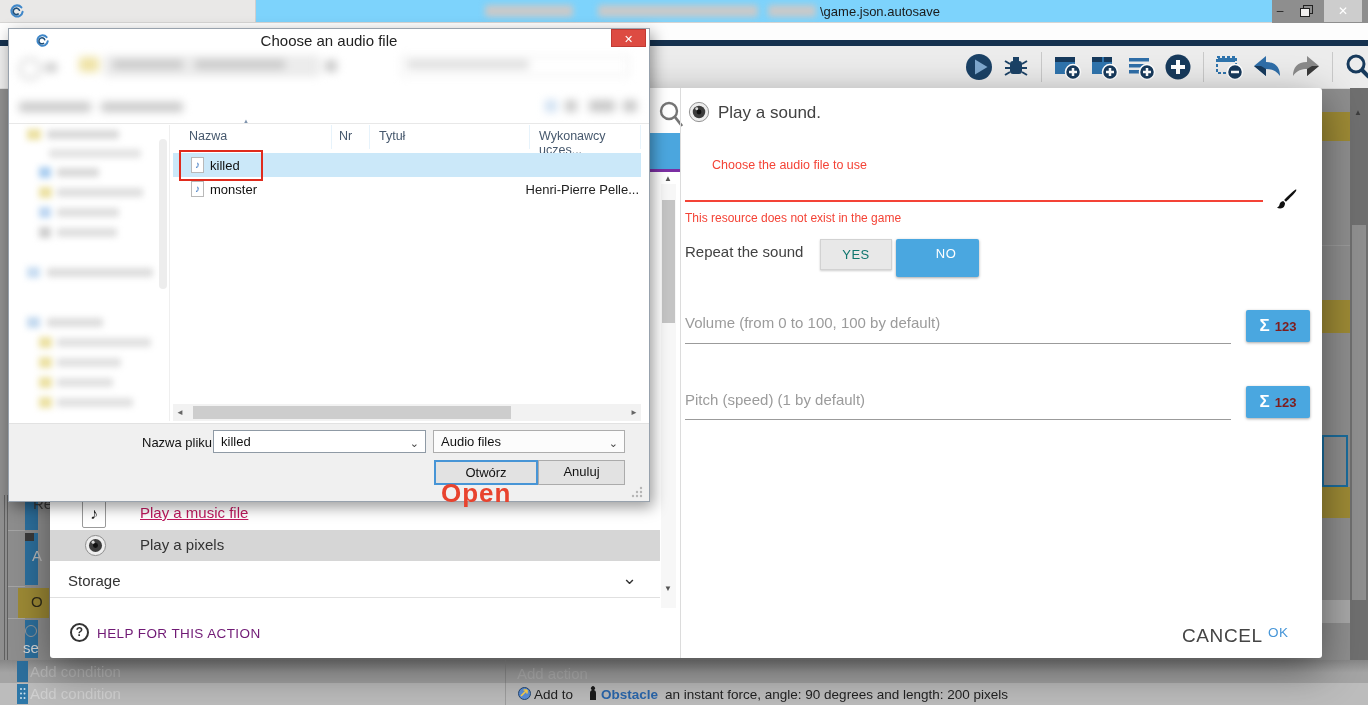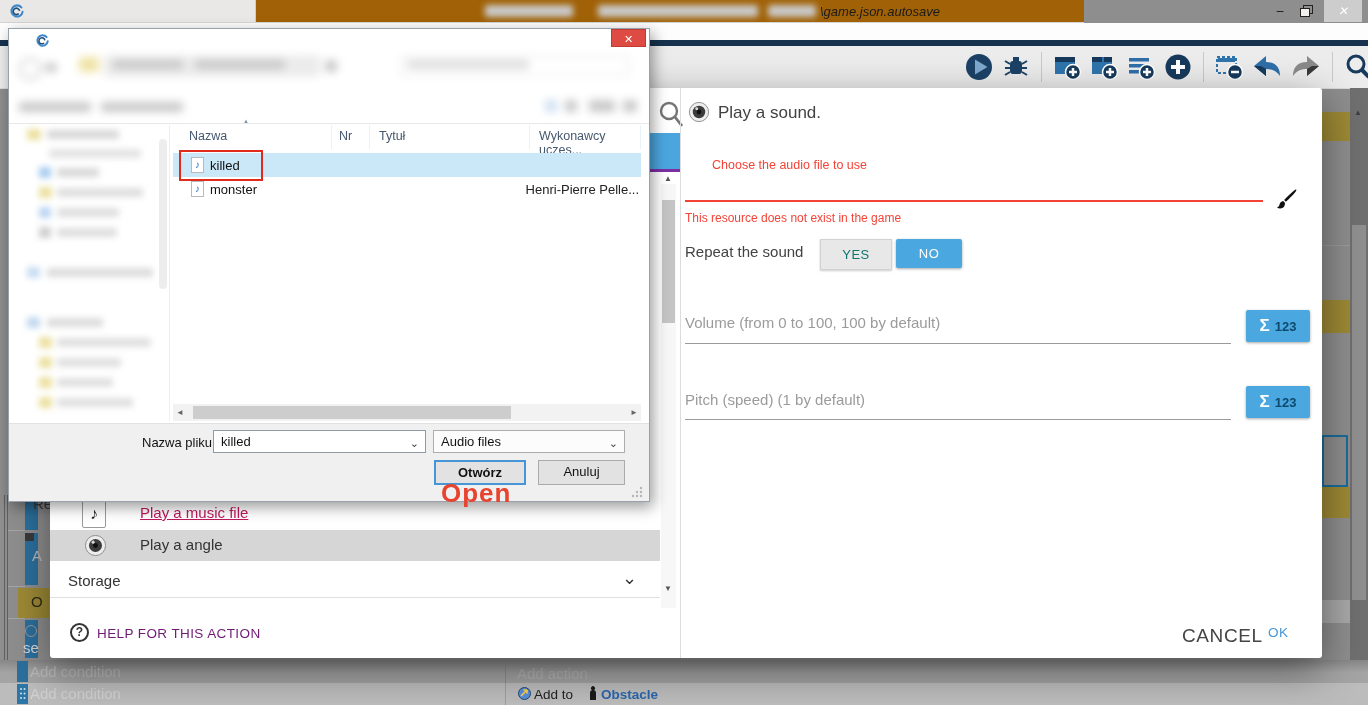--- a/index.html
+++ b/index.html
@@ -3,21 +3,21 @@
 <meta charset="utf-8">
 <style>
   html,body{margin:0;padding:0;background:#555;}
   .cv{position:relative;width:1368px;height:705px;overflow:hidden;background:#8e8e8e;
       font-family:"Liberation Sans",sans-serif;-webkit-font-smoothing:antialiased;}
   .ab{position:absolute;}
   .t13{font-size:13px;color:#111;}
   .blur3{filter:blur(3px);}
   .blur4{filter:blur(4px);}
   
-  .titlebar{left:0;top:0;width:1084px;height:22px;background:#a16207;border-bottom:1px solid #d6d5d4;font-style:italic;}
+  .titlebar{left:0;top:0;width:1272px;height:22px;background:#7dd3fc;border-bottom:1px solid #d6d5d4;}
   .menuband{left:0;top:23px;width:1368px;height:17px;background:#fdfdfd;}
   .navyband{left:0;top:40px;width:1368px;height:6px;background:#16324f;}
   .toolbar{left:0;top:46px;width:1368px;height:42px;background:#ececec;border-bottom:1px solid #d9d9d9;}
   .tbrow{display:flex;align-items:center;gap:7px;}
   .tbsep{width:1px;height:30px;background:#c9c9c9;margin:0 3px;}
   .winbtn{font-size:12px;color:#222;text-align:center;line-height:22px;}
   
   .wdlg{left:8px;top:28px;width:640px;height:472px;background:#fff;border:1px solid #98a2ad;
         box-shadow:3px 5px 14px rgba(0,0,0,.4);z-index:40;}
   .wtitle{left:0;top:0;width:640px;height:22px;text-align:center;font-size:15px;color:#222;line-height:24px;}
@@ -36,21 +36,21 @@
   .vsep{background:#e7f3fb;width:1px;height:24px;}
   
   .gdlg{left:50px;top:88px;width:1272px;height:570px;background:#fff;border-radius:3px;
         box-shadow:0 12px 40px rgba(0,0,0,.45);z-index:20;}
   .red{color:#f44336;}
   .gbtn{background:#4aa7e0;color:#fff;border-radius:2px;box-shadow:0 1px 3px rgba(0,0,0,.35);}
   .flat{background:#e8e8e8;color:#0f766e;border:1px solid #d2d2d2;box-shadow:0 1px 2px rgba(0,0,0,.2);}
   .ulz{height:1px;background:#9b9b9b;}
   .expr{width:64px;height:32px;display:flex;align-items:center;justify-content:center;gap:5px;}
   .sg{font-size:17px;font-weight:bold;color:#fff;}
-  .sgn{font-size:13px;font-weight:bold;color:#0c4a6e;}
+  .sgn{font-size:13px;font-weight:bold;color:#7f1d1d;}
   
   .gold{background:#9d8a35;}
   .bluebar{background:#2c6f9d;}
   .annred{border:2px solid #e02b1d;z-index:60;}
   .openlbl{color:#e8432e;font-weight:bold;font-size:26px;z-index:60;letter-spacing:1px;}
   .dim1{background:#a2a2a2;}
   .dim2{background:#bcbcbc;}
 </style>
 </head>
 <body>
@@ -198,37 +198,38 @@
       <div class="ab" style="left:505px;top:0;width:1px;height:22px;background:#9e9e9e;"></div>
       <svg class="ab" style="left:518px;top:4px;" width="13" height="13" viewBox="0 0 13 13">
           <circle cx="6.5" cy="6.5" r="6" fill="#5b8fd9" stroke="#26476e"></circle>
           <path d="M3 9 L9 3 M9 3 h-3.5 M9 3 v3.5" stroke="#ffd24a" stroke-width="1.6" fill="none"></path>
         </svg>
       <span class="ab" style="left:534px;top:4px;font-size:13.5px;color:#222;">Add to</span>
       <svg class="ab" style="left:588px;top:3px;" width="10" height="15" viewBox="0 0 10 15">
           <path d="M2 14 V7 a3 3 0 0 1 2-3 a2 2 0 1 1 2 0 a3 3 0 0 1 2 3 v7 z" fill="#1b1b1b"></path>
         </svg>
       <span class="ab" style="left:601px;top:4px;font-size:13.5px;font-weight:bold;color:#2a66ab;">Obstacle</span>
+      <span class="ab" style="left:665px;top:4px;font-size:13.5px;color:#222;">an instant force, angle: 90 degrees and length: 200 pixels</span>
     </div>
   </div>
 
   <div class="ab gdlg">
 
     <div class="ab" style="left:0;top:409px;width:610px;height:33px;">
       <div class="ab" style="left:32px;top:3px;width:22px;height:26px;background:#fff;border:1px solid #9a9a9a;border-radius:2px;text-align:center;font-size:16px;color:#1c1c1c;line-height:26px;"><span>♪</span></div>
       <div class="ab" style="left:90px;top:7px;font-size:15px;color:#be185d;text-decoration:underline;">Play a music file</div>
     </div>
     <div class="ab" style="left:0;top:442px;width:610px;height:31px;background:#d6d6d6;">
       <svg class="ab" style="left:34px;top:4px;" width="23" height="23" viewBox="0 0 24 24">
         <circle cx="12" cy="12" r="10.5" fill="#ededed" stroke="#8a8a8a"></circle>
           <circle cx="12" cy="12" r="6.8" fill="#3c3c3c"></circle>
           <circle cx="12" cy="12" r="2.6" fill="#101010"></circle>
           <circle cx="9.5" cy="8.5" r="1.6" fill="#fff" opacity="0.8"></circle>
       </svg>
-      <div class="ab" style="left:90px;top:6px;font-size:15px;color:#333;">Play a angle</div>
+      <div class="ab" style="left:90px;top:6px;font-size:15px;color:#333;">Play a pixels</div>
     </div>
     <div class="ab" style="left:0;top:477px;width:610px;height:32px;border-bottom:1px solid #e0e0e0;">
       <div class="ab" style="left:18px;top:7px;font-size:15px;color:#333;">Storage</div>
       <div class="ab" style="left:572px;top:2px;font-size:18px;color:#333;">⌄</div>
     </div>
 
     <svg class="ab" style="left:608px;top:12px;" width="26" height="30" viewBox="0 0 26 30">
       <circle cx="11" cy="11" r="8" fill="none" stroke="#757575" stroke-width="2.4"></circle>
         <line x1="17" y1="17" x2="24" y2="26" stroke="#757575" stroke-width="2.8"></line>
     </svg>
@@ -251,21 +252,21 @@
     <div class="ab red" style="left:662px;top:70px;font-size:12.5px;">Choose the audio file to use</div>
     <div class="ab" style="left:635px;top:112px;width:578px;height:2px;background:#f44336;"></div>
     <svg class="ab" style="left:1222px;top:100px;" width="26" height="26" viewBox="0 0 24 24">
       <path fill="#111" d="M21.2 1.8c-1.5.7-7.4 6.6-10 9.3l1.7 1.7c2.7-2.6 8.6-8.5 9.3-10 .7-1.6-.1-1.7-1-1z"></path>
       <path fill="#111" d="M10.4 12c-1.9.3-3.2 1.8-3.6 3.8-.2 1.2-1.3 2-2.3 2.3 1.4 1.1 3.9 1.3 5.5.2 1.4-1 2-2.6 2-4.5z"></path>
     </svg>
     <div class="ab red" style="left:635px;top:123px;font-size:12px;">This resource does not exist in the game</div>
 
     <div class="ab" style="left:635px;top:155px;font-size:15px;color:#424242;">Repeat the sound</div>
     <div class="ab flat" style="left:770px;top:151px;width:70px;height:29px;text-align:center;line-height:29px;font-size:13px;letter-spacing:.5px;">YES</div>
-    <div class="ab gbtn" style="left:846px;top:151px;width:66px;height:29px;text-align:center;line-height:29px;font-size:13px;letter-spacing:.5px;">NO</div>
+    <div class="ab gbtn" style="left:846px;top:151px;width:66px;height:38px;text-align:center;line-height:29px;font-size:13px;letter-spacing:.5px;padding-left:17px;">NO</div>
 
     <div class="ab" style="left:635px;top:226px;font-size:15px;color:#9b9b9b;">Volume (from 0 to 100, 100 by default)</div>
     <div class="ab ulz" style="left:635px;top:255px;width:546px;"></div>
     <div class="ab gbtn expr" style="left:1196px;top:222px;">
       <span class="sg">Σ</span>
       <span class="sgn">123</span>
     </div>
 
     <div class="ab" style="left:635px;top:303px;font-size:15px;color:#9b9b9b;">Pitch (speed) (1 by default)</div>
     <div class="ab ulz" style="left:635px;top:331px;width:546px;"></div>
@@ -278,20 +279,21 @@
     <div class="ab" style="left:47px;top:538px;font-size:13.5px;color:#701a75;letter-spacing:.4px;">HELP FOR THIS ACTION</div>
     <div class="ab" style="left:1132px;top:537px;font-size:19px;color:#454545;letter-spacing:.6px;">CANCEL</div>
     <div class="ab" style="left:1218px;top:537px;font-size:13.5px;color:#4796d8;letter-spacing:.6px;">OK</div>
   </div>
 
   <div class="ab wdlg">
     <svg class="ab" style="left:26px;top:4px;" width="15" height="15" viewBox="0 0 20 20">
       <path d="M15.5 5.5A7 7 0 1 0 17 11" fill="none" stroke="#3f87c9" stroke-width="2.6" stroke-linecap="round"></path>
       <path d="M13 9a4 4 0 1 0-1.5 4.8" fill="none" stroke="#1d4e79" stroke-width="2" stroke-linecap="round"></path>
     </svg>
+    <div class="ab wtitle">Choose an audio file</div>
     <div class="ab wclose">✕</div>
 
     <div class="blur4">
       <div class="ab" style="left:10px;top:29px;width:18px;height:18px;border:2px solid #c9c9c9;border-radius:50%;"></div>
       <div class="ab bb" style="left:36px;top:34px;width:12px;height:9px;"></div>
       <div class="ab" style="left:70px;top:28px;width:20px;height:15px;background:#efe3a6;border-radius:2px;"></div>
       <div class="ab" style="left:96px;top:27px;width:212px;height:18px;background:#ececec;border:1px solid #d9d9d9;"></div>
       <div class="ab bb" style="left:104px;top:31px;width:70px;height:9px;"></div>
       <div class="ab bb" style="left:186px;top:31px;width:90px;height:9px;"></div>
       <div class="ab bb" style="left:316px;top:31px;width:12px;height:12px;"></div>
@@ -365,21 +367,21 @@
     <div class="ab" style="left:0;top:394px;width:640px;height:78px;background:#f0f0f0;border-top:1px solid #e2e2e2;box-sizing:border-box;">
       <span class="ab t13" style="left:133px;top:11px;">Nazwa pliku:</span>
       <div class="ab combo" style="left:204px;top:6px;width:213px;height:23px;">
         <span>killed</span>
         <span class="carrow">⌄</span>
       </div>
       <div class="ab combo" style="left:424px;top:6px;width:192px;height:23px;background:#fcfcfc;border-color:#adadad;">
         <span>Audio files</span>
         <span class="carrow">⌄</span>
       </div>
-      <div class="ab wbtn" style="left:425px;top:36px;width:92px;height:25px;border:2px solid #4795d6;line-height:21px;font-weight:bold;">Otwórz</div>
+      <div class="ab wbtn" style="left:425px;top:36px;width:104px;height:25px;border:2px solid #4795d6;line-height:21px;">Otwórz</div>
       <div class="ab wbtn" style="left:529px;top:36px;width:87px;height:25px;">Anuluj</div>
       <svg class="ab" style="left:622px;top:62px;" width="12" height="12" viewBox="0 0 12 12">
         <g fill="#b5b5b5">
             <circle cx="10" cy="2" r="1.2"></circle>
             <circle cx="10" cy="6" r="1.2"></circle>
             <circle cx="6" cy="6" r="1.2"></circle>
             <circle cx="10" cy="10" r="1.2"></circle>
             <circle cx="6" cy="10" r="1.2"></circle>
             <circle cx="2" cy="10" r="1.2"></circle>
           </g>

